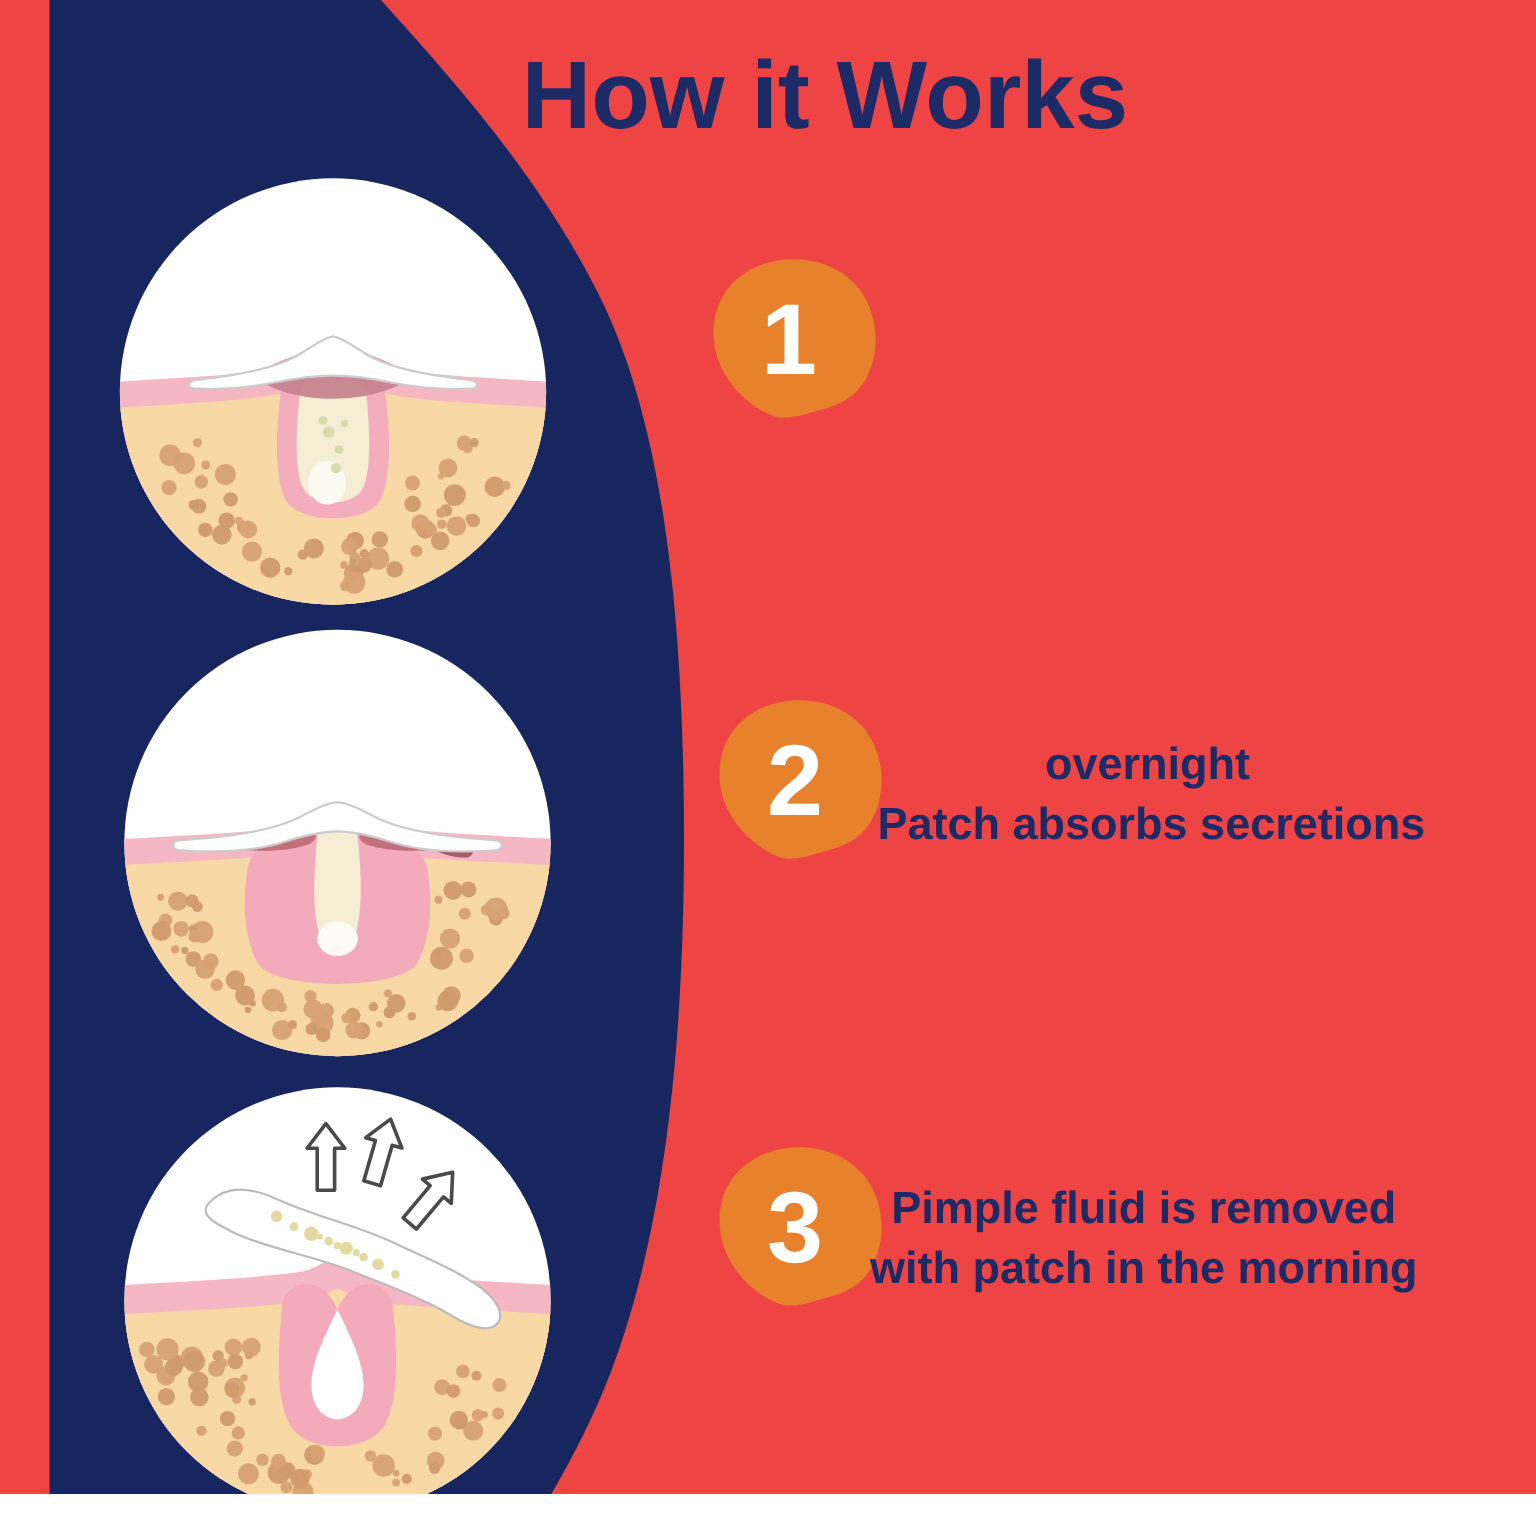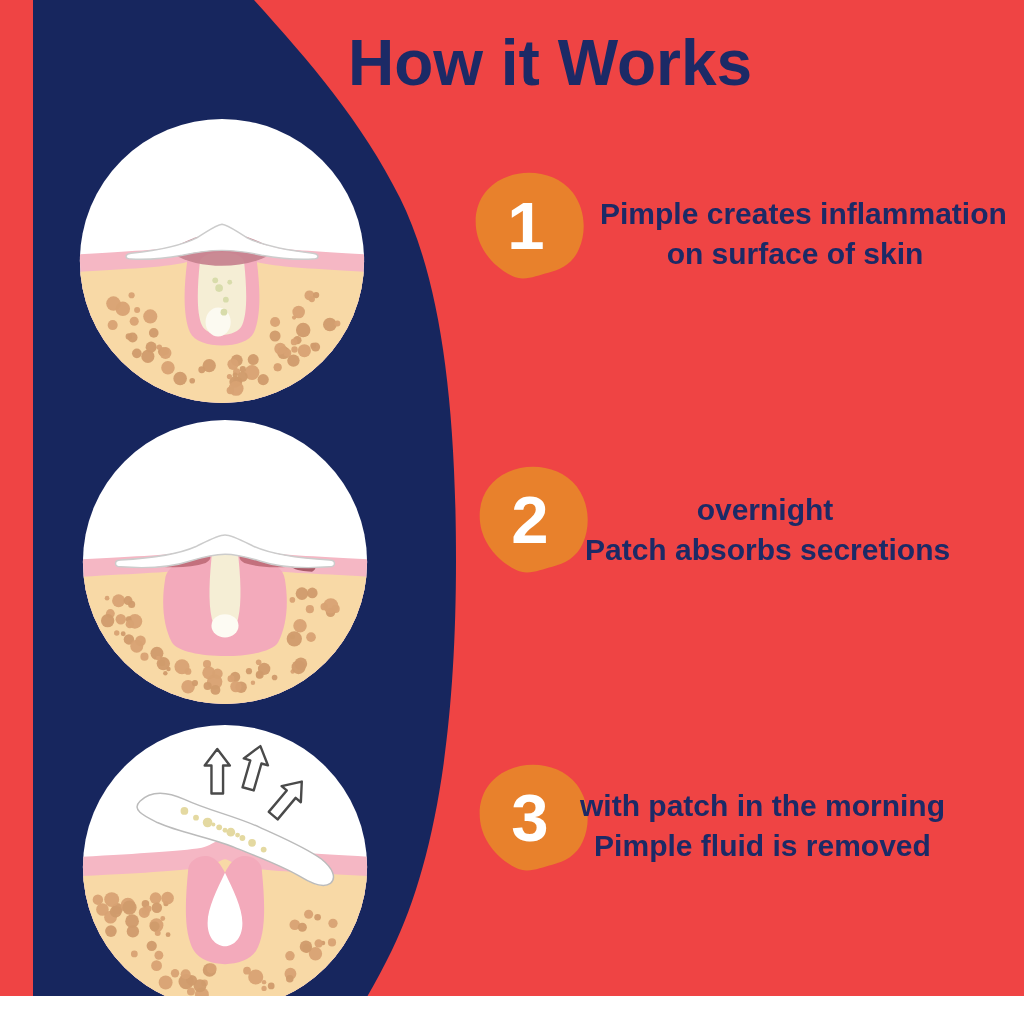--- a/index.html
+++ b/index.html
@@ -311,40 +311,36 @@
       </g>
     </svg>
   </div>
 
   <div class="badge" id="badge-1">
     <svg viewBox="0 0 120 120">
       <path fill="var(--orange,#e8812c)" d="M36,12 C58,2 88,6 104,26 C116,42 118,64 110,82 C104,96 92,102 80,105 C68,108 56,114 44,108 C28,100 12,84 9,62 C6,38 18,20 36,12 Z"></path>
       <text x="58" y="82" text-anchor="middle">1</text>
     </svg>
   </div>
-  <div class="step-text" id="text-1">
-    <div>Pimple creates inflammation</div>
-    <div>on surface of skin</div>
-  </div>
 
   <div class="badge" id="badge-2">
     <svg viewBox="0 0 120 120">
       <path fill="var(--orange,#e8812c)" d="M36,12 C58,2 88,6 104,26 C116,42 118,64 110,82 C104,96 92,102 80,105 C68,108 56,114 44,108 C28,100 12,84 9,62 C6,38 18,20 36,12 Z"></path>
       <text x="58" y="82" text-anchor="middle">2</text>
     </svg>
   </div>
   <div class="step-text" id="text-2">
     <div>overnight</div>
     <div>Patch absorbs secretions</div>
   </div>
 
   <div class="badge" id="badge-3">
     <svg viewBox="0 0 120 120">
       <path fill="var(--orange,#e8812c)" d="M36,12 C58,2 88,6 104,26 C116,42 118,64 110,82 C104,96 92,102 80,105 C68,108 56,114 44,108 C28,100 12,84 9,62 C6,38 18,20 36,12 Z"></path>
       <text x="58" y="82" text-anchor="middle">3</text>
     </svg>
   </div>
   <div class="step-text" id="text-3">
+    <div>Pimple fluid is removed</div>
     <div>with patch in the morning</div>
-    <div>Pimple fluid is removed</div>
   </div>
 
 </div>
 
 </body></html>

